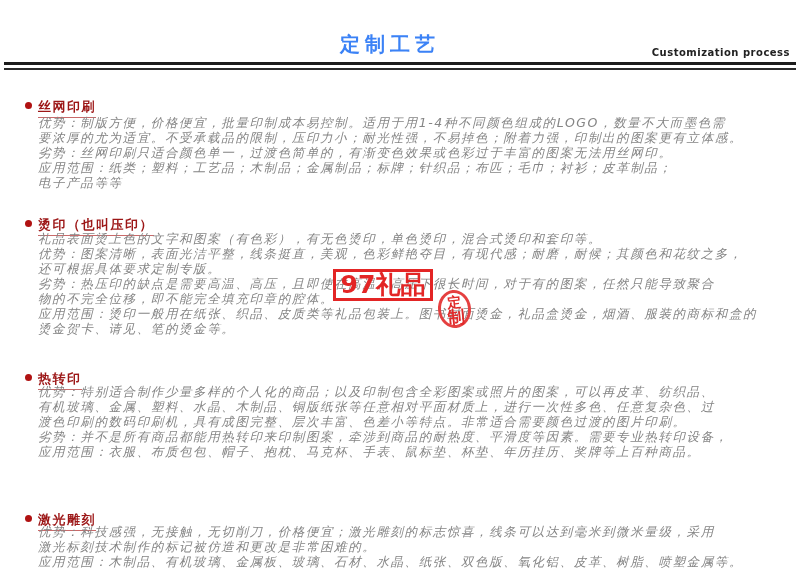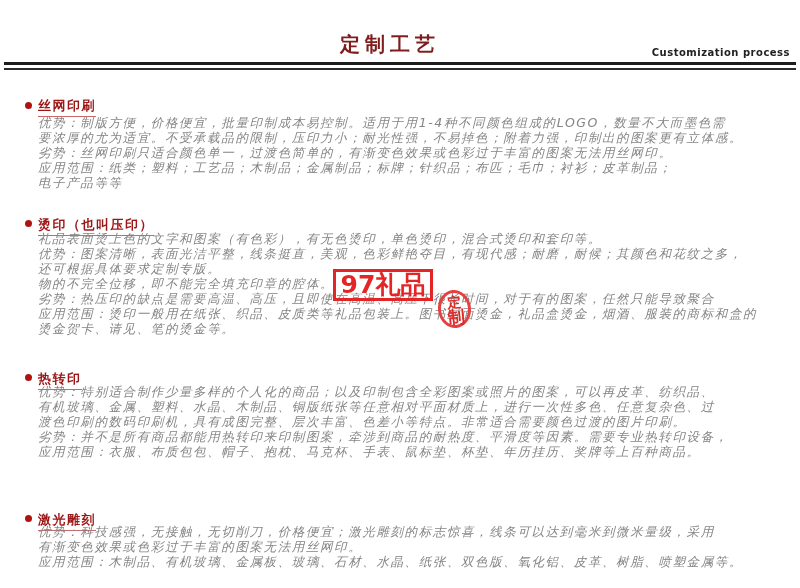--- a/index.html
+++ b/index.html
@@ -1,20 +1,20 @@
 <!DOCTYPE html>
 <html><head>
 <meta charset="utf-8">
 <style>
   html,body{margin:0;padding:0;background:#fff;}
   .page{position:relative;width:800px;height:588px;background:#ffffff;overflow:hidden;
         font-family:"DejaVu Sans","Liberation Sans",sans-serif;}
   
   .title{position:absolute;top:31px;left:0;width:780px;text-align:center;
-         font-size:20px;font-weight:bold;color:#7f1d1d;letter-spacing:5px;}
+         font-size:20px;font-weight:bold;color:#3b82f6;letter-spacing:5px;}
   .subtitle{position:absolute;top:47px;right:10px;font-size:10px;font-weight:bold;
             color:#222;letter-spacing:0.5px;}
   .rule-top{position:absolute;top:62px;left:4px;right:4px;height:3px;background:#1c1c1c;}
   .rule-bottom{position:absolute;top:68px;left:4px;right:4px;height:2px;background:#2a2a2a;}
   
   .section-head{position:absolute;left:25px;height:16px;white-space:nowrap;}
   .bullet{display:inline-block;width:7px;height:7px;border-radius:50%;
           background:#b01212;vertical-align:middle;margin-right:6px;margin-bottom:2px;}
   .sec-heading{display:inline-block;font-size:13px;font-weight:bold;color:#9c1616;
                letter-spacing:1.5px;border-bottom:1px solid #c96a6a;padding-bottom:1px;}
@@ -37,50 +37,50 @@
 <body>
 
 <div class="page">
 
   <div class="title">定制工艺</div>
   <div class="subtitle">Customization process</div>
   <div class="rule-top"></div>
   <div class="rule-bottom"></div>
 
   <div id="sections-root">
-      <div class="section-head" style="top: 96px; font-family: Liberation Serif, serif;"><span class="bullet"></span><span class="sec-heading">丝网印刷</span></div>
+      <div class="section-head" style="top: 96px;"><span class="bullet"></span><span class="sec-heading">丝网印刷</span></div>
       <div class="sec-body" style="top: 115px;">
         <div class="body-line">优势：制版方便，价格便宜，批量印制成本易控制。适用于用1-4种不同颜色组成的LOGO，数量不大而墨色需</div>
         <div class="body-line">要浓厚的尤为适宜。不受承载品的限制，压印力小；耐光性强，不易掉色；附着力强，印制出的图案更有立体感。</div>
         <div class="body-line">劣势：丝网印刷只适合颜色单一，过渡色简单的，有渐变色效果或色彩过于丰富的图案无法用丝网印。</div>
         <div class="body-line">应用范围：纸类；塑料；工艺品；木制品；金属制品；标牌；针织品；布匹；毛巾；衬衫；皮革制品；</div>
         <div class="body-line">电子产品等等</div>
       </div>
       <div class="section-head" style="top: 214px;"><span class="bullet"></span><span class="sec-heading">烫印（也叫压印）</span></div>
       <div class="sec-body" style="top: 231px;">
         <div class="body-line">礼品表面烫上色的文字和图案（有色彩），有无色烫印，单色烫印，混合式烫印和套印等。</div>
         <div class="body-line">优势：图案清晰，表面光洁平整，线条挺直，美观，色彩鲜艳夺目，有现代感；耐磨，耐候；其颜色和花纹之多，</div>
         <div class="body-line">还可根据具体要求定制专版。</div>
+        <div class="body-line">劣势：热压印的缺点是需要高温、高压，且即使在高温、高压下很长时间，对于有的图案，任然只能导致聚合</div>
         <div class="body-line">物的不完全位移，即不能完全填充印章的腔体。</div>
-        <div class="body-line">劣势：热压印的缺点是需要高温、高压，且即使在高温、高压下很长时间，对于有的图案，任然只能导致聚合</div>
         <div class="body-line">应用范围：烫印一般用在纸张、织品、皮质类等礼品包装上。图书封面烫金，礼品盒烫金，烟酒、服装的商标和盒的</div>
         <div class="body-line">烫金贺卡、请见、笔的烫金等。</div>
       </div>
       <div class="section-head" style="top: 368px;"><span class="bullet"></span><span class="sec-heading">热转印</span></div>
       <div class="sec-body" style="top: 384px;">
         <div class="body-line">优势：特别适合制作少量多样的个人化的商品；以及印制包含全彩图案或照片的图案，可以再皮革、纺织品、</div>
         <div class="body-line">有机玻璃、金属、塑料、水晶、木制品、铜版纸张等任意相对平面材质上，进行一次性多色、任意复杂色、过</div>
         <div class="body-line">渡色印刷的数码印刷机，具有成图完整、层次丰富、色差小等特点。非常适合需要颜色过渡的图片印刷。</div>
         <div class="body-line">劣势：并不是所有商品都能用热转印来印制图案，牵涉到商品的耐热度、平滑度等因素。需要专业热转印设备，</div>
         <div class="body-line">应用范围：衣服、布质包包、帽子、抱枕、马克杯、手表、鼠标垫、杯垫、年历挂历、奖牌等上百种商品。</div>
       </div>
       <div class="section-head" style="top: 509px;"><span class="bullet"></span><span class="sec-heading">激光雕刻</span></div>
       <div class="sec-body" style="top: 524px;">
         <div class="body-line">优势：科技感强，无接触，无切削刀，价格便宜；激光雕刻的标志惊喜，线条可以达到毫米到微米量级，采用</div>
-        <div class="body-line">有渐变色效果或色彩过于丰富的图案无法用丝网印。</div>
+        <div class="body-line">激光标刻技术制作的标记被仿造和更改是非常困难的。</div>
         <div class="body-line">应用范围：木制品、有机玻璃、金属板、玻璃、石材、水晶、纸张、双色版、氧化铝、皮革、树脂、喷塑金属等。</div>
       </div>
     </div>
 
   <div class="wm-box">
     <div class="wm-brand">97礼品</div>
   </div>
   <div class="wm-seal">
     <div class="seal-char-top">定</div>
     <div class="seal-char-bottom">制</div>

